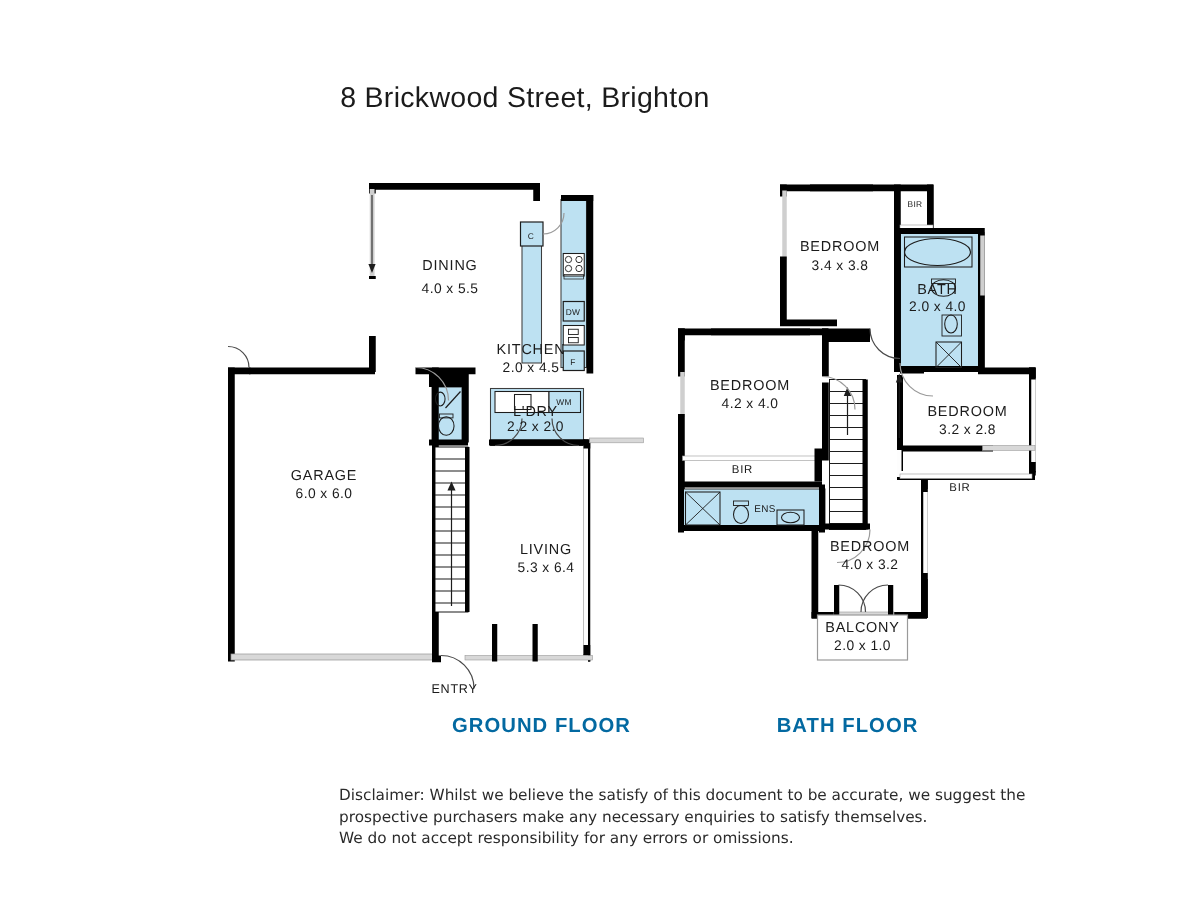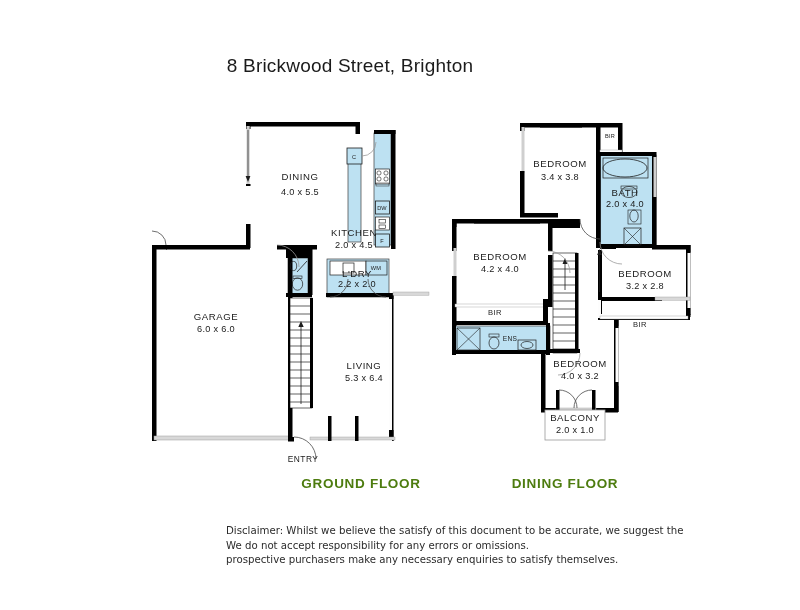--- a/index.html
+++ b/index.html
@@ -31,21 +31,21 @@
     font-size: 19px;
     font-weight: 400;
     letter-spacing: 0.2px;
     color: #1b1b1b;
   }
   .floor-caption {
     position: absolute;
     font-size: 13.5px;
     font-weight: 700;
     letter-spacing: 0.7px;
-    color: #4d7c0f;
+    color: #0369a1;
     text-align: center;
     white-space: nowrap;
   }
   #caption-ground { left: 268px; top: 476px; width: 186px; }
   #caption-first  { left: 500px; top: 476px; width: 130px; }
 
   #disclaimer {
     position: absolute;
     left: 226px;
     top: 524px;
@@ -384,21 +384,21 @@
     <text class="rm-dim" x="575" y="433">2.0 x 1.0</text>
 
     <text class="lbl-xs" x="610" y="138">BIR</text>
     <text class="lbl-bir" x="495" y="315">BIR</text>
     <text class="lbl-bir" x="640" y="327">BIR</text>
     <text class="lbl-sm" x="510" y="341">ENS</text>
   </svg>
 
   <div class="floor-caption" id="caption-ground">GROUND FLOOR</div>
 
-  <div class="floor-caption" id="caption-first">DINING FLOOR</div>
+  <div class="floor-caption" id="caption-first">BATH FLOOR</div>
 
   <div id="disclaimer">
     <div>Disclaimer: Whilst we believe the satisfy of this document to be accurate, we suggest the</div>
+    <div>prospective purchasers make any necessary enquiries to satisfy themselves.</div>
     <div>We do not accept responsibility for any errors or omissions.</div>
-    <div>prospective purchasers make any necessary enquiries to satisfy themselves.</div>
   </div>
 
 </div>
 
 </body></html>

